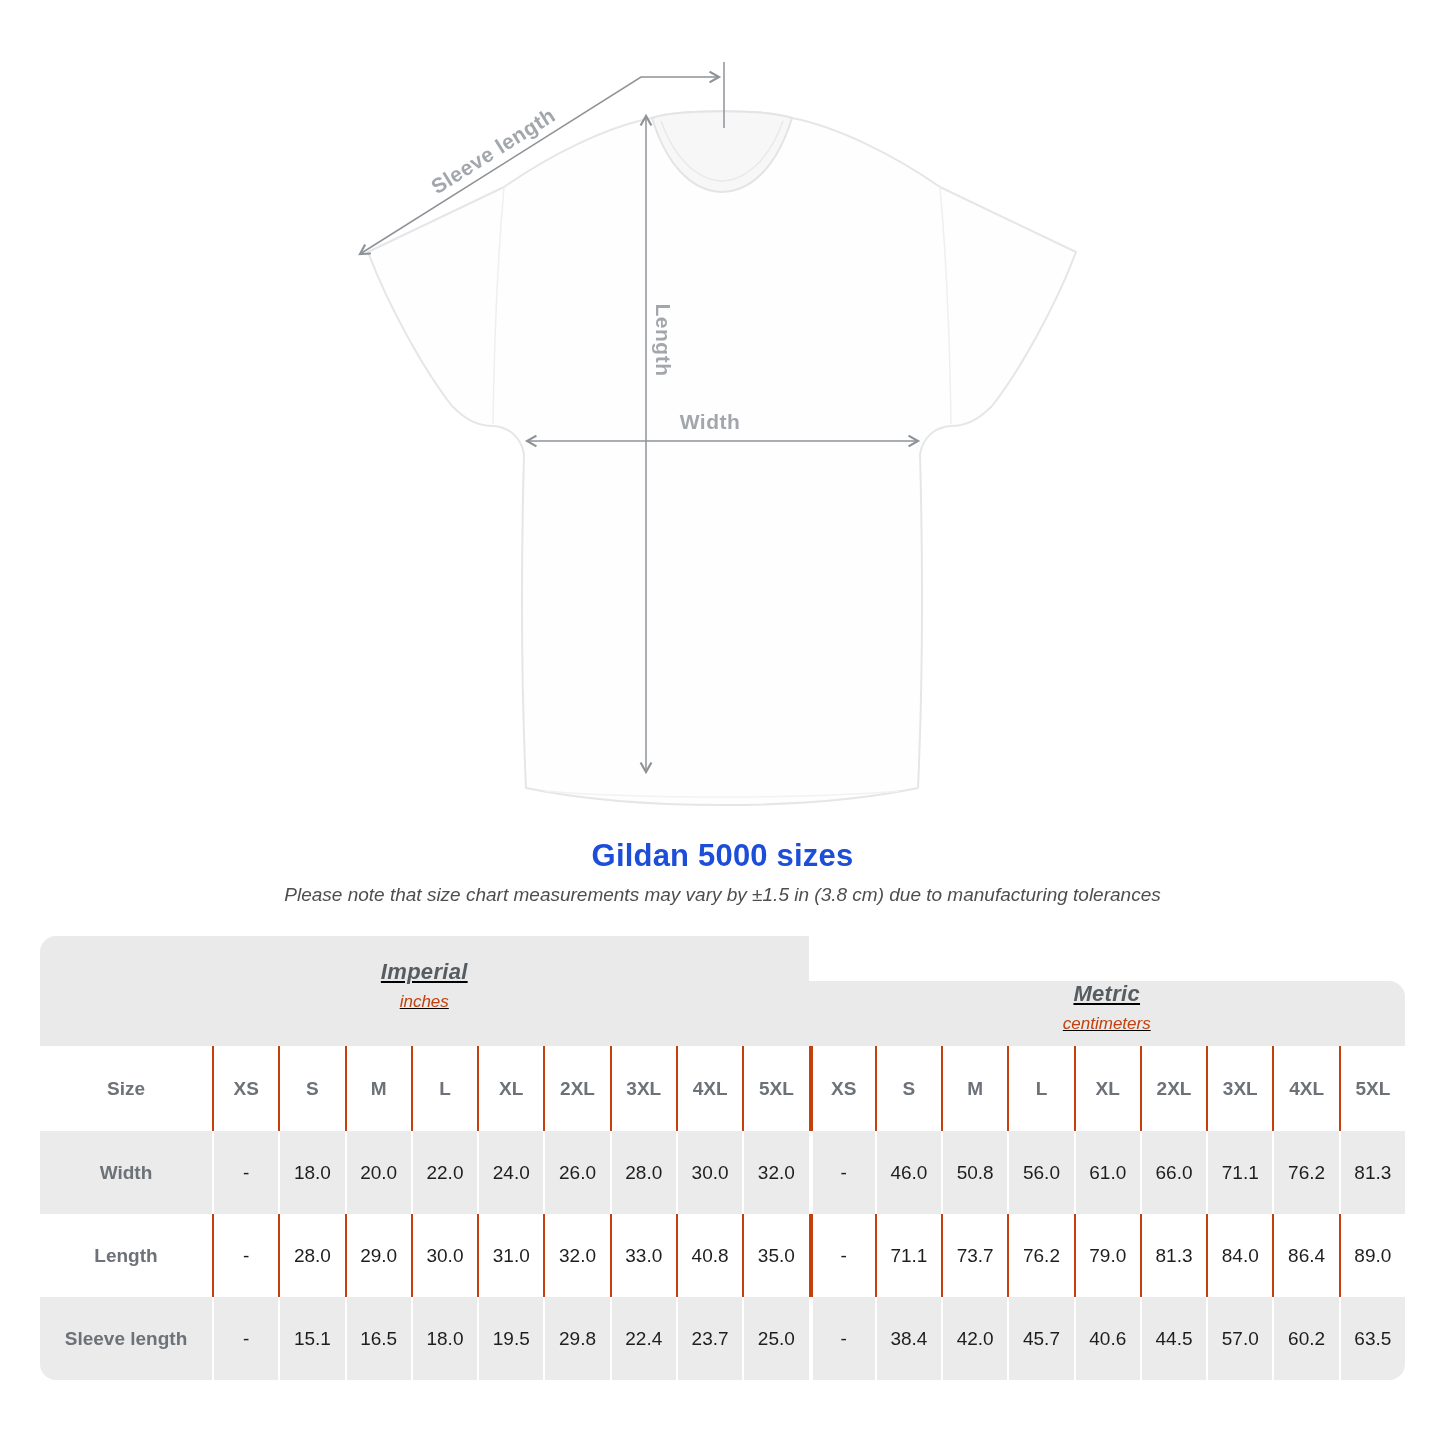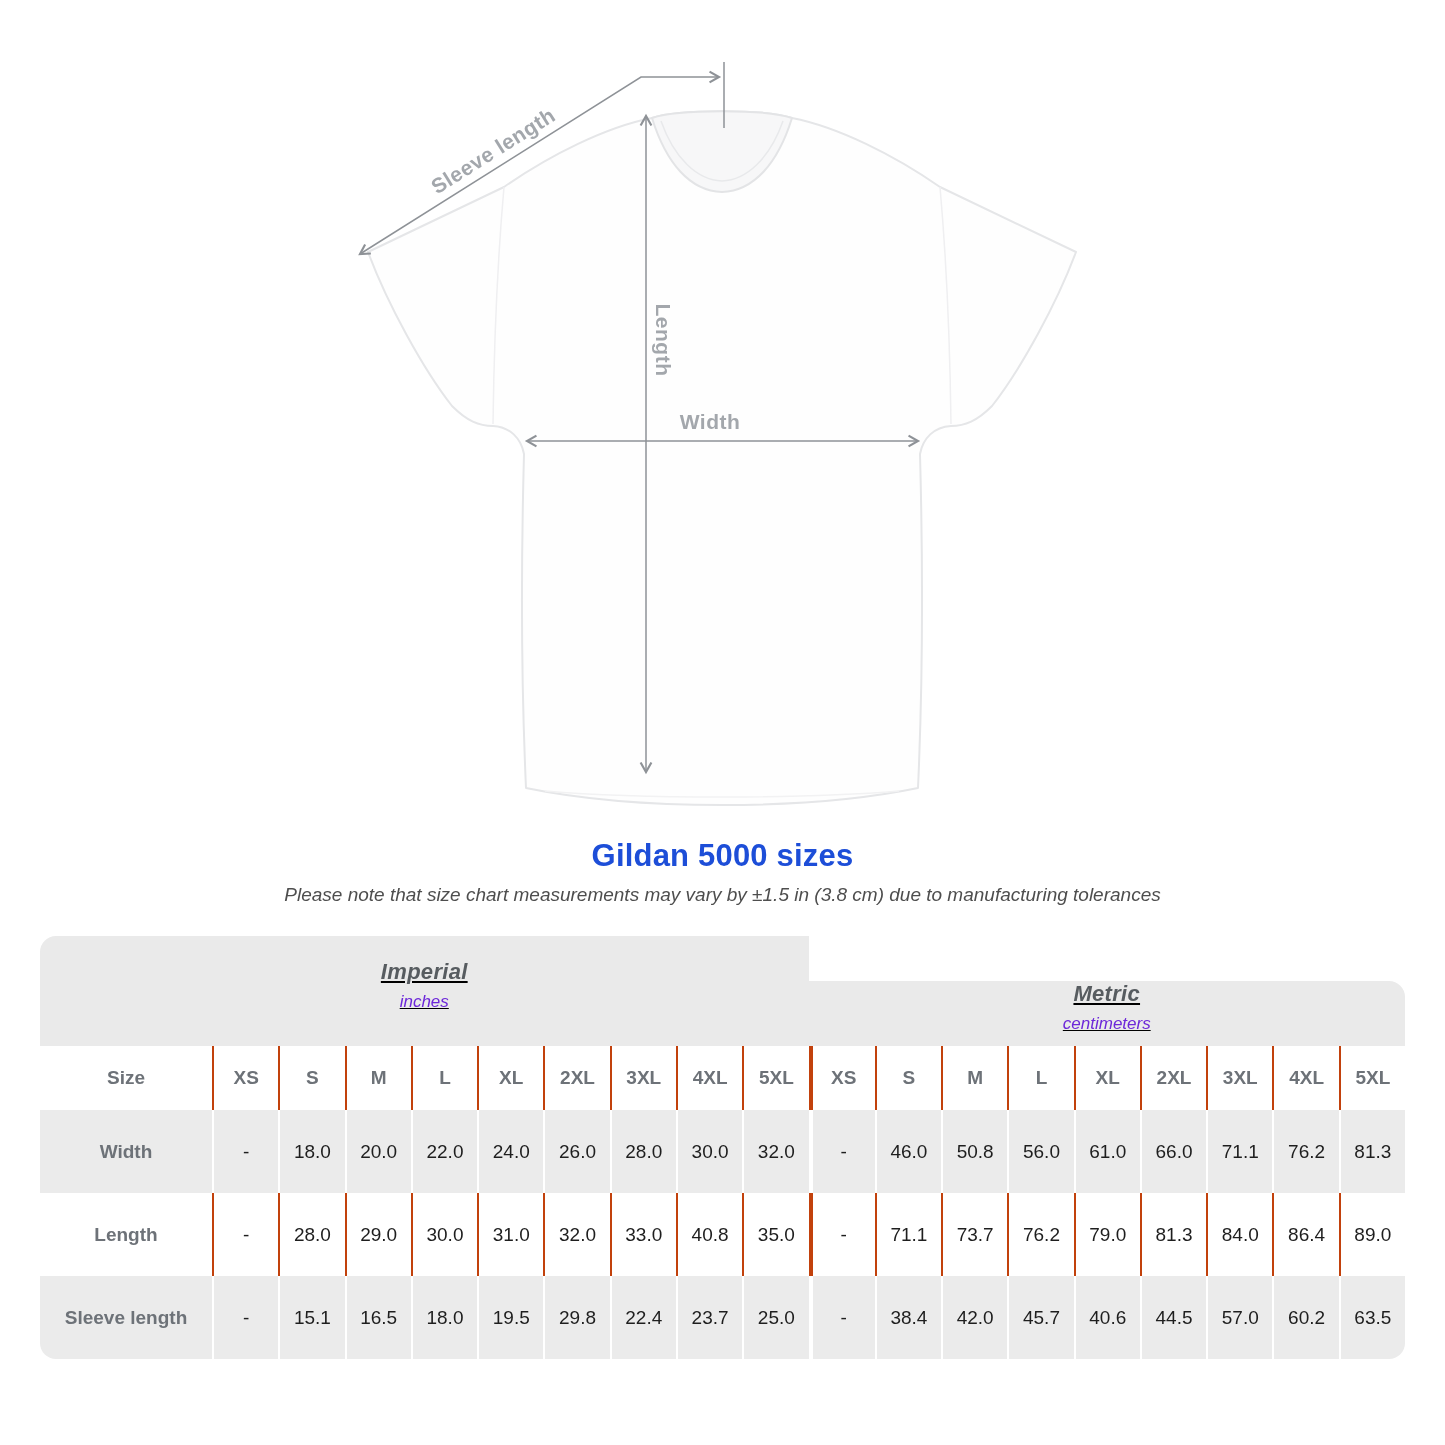--- a/index.html
+++ b/index.html
@@ -25,33 +25,33 @@
   }
   
   .size-table{
     width:1365px;margin:30px auto 0;
   }
   .trow{
     display:grid;
     grid-template-columns:172px repeat(18, 1fr);
   }
   .trow-band{height:110px;}
-  .trow-size{height:64px;}
+  .trow-size{height:85px;}
   .trow-data{height:83px;}
   .band{
     background:#eaeaea;display:flex;flex-direction:column;
     align-items:center;justify-content:center;padding-bottom:28px;box-sizing:border-box;text-decoration:underline;
   }
   .band-left{grid-column:1 / 11;border-top-left-radius:16px;}
   .band-right{grid-column:11 / 20;border-top-right-radius:16px;margin-top:45px;}
   .band-title{
     font-size:22px;font-weight:bold;font-style:italic;color:#575c60;letter-spacing:.3px;
   }
   .band-unit{
-    margin-top:7px;font-size:17px;font-style:italic;color:#6d28d9;
+    margin-top:7px;font-size:17px;font-style:italic;color:#c2410c;
   }
   .cell{
     display:flex;align-items:center;justify-content:center;
     font-size:19px;color:#1e1e1e;box-sizing:border-box;
   }
   .rl,.hd{font-weight:bold;color:#6d7278;}
   .row-white .cell{background:#ffffff;}
   .row-gray  .cell{background:#ebebeb;}
   .row-white .cell + .cell{border-left:2px solid #c2410c;}
   .row-gray  .cell + .cell{border-left:2px solid #ffffff;}

